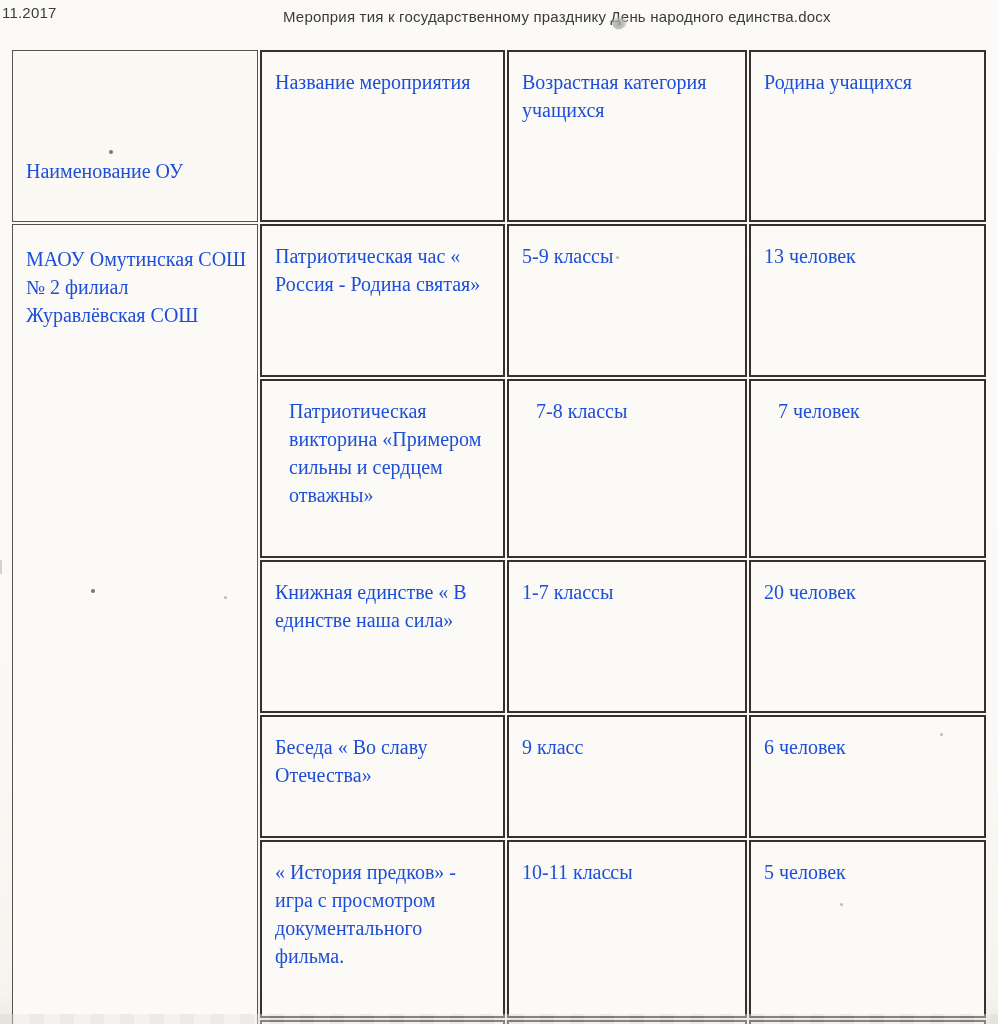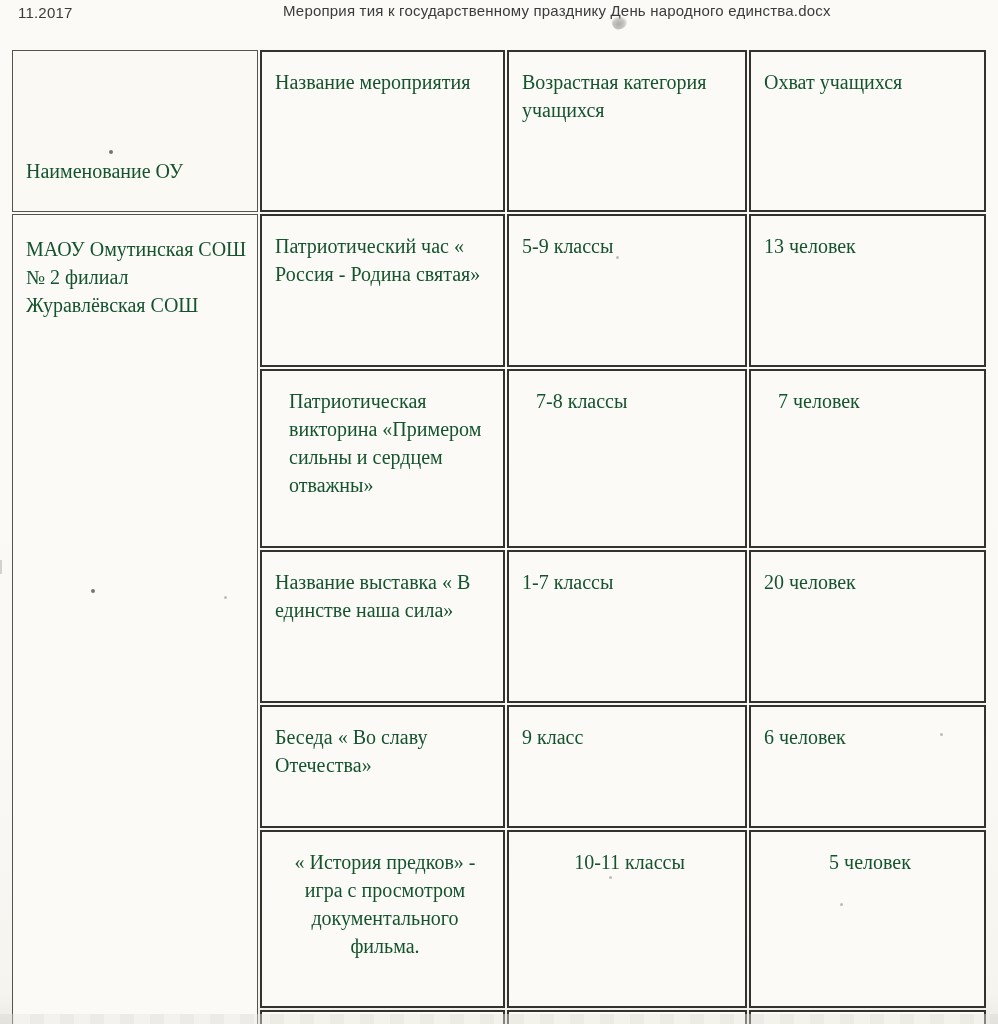--- a/index.html
+++ b/index.html
@@ -14,53 +14,53 @@
     position:absolute;inset:0;
     background:linear-gradient(180deg,#fbfaf7 0%,#faf9f5 70%,#f5f4ef 97%,#ecebe5 100%);
   }
   
   .print-header{
     position:absolute;top:2px;left:0;width:100%;
     font-family:"Liberation Sans", sans-serif;
     font-size:15px;color:#3b3b3b;
     letter-spacing:.2px;
   }
-  .print-date{position:absolute;left:18px;top:2px;}
-  .print-title{position:absolute;left:283px;top:0;white-space:nowrap;}
+  .print-date{position:absolute;left:2px;top:2px;}
+  .print-title{position:absolute;left:283px;top:6px;white-space:nowrap;}
   .smudge{
     position:absolute;left:612px;top:16px;width:15px;height:13px;
     background:radial-gradient(ellipse at 40% 60%, #9a9a96 0%, #b9b8b4 45%, transparent 75%);
     transform:rotate(-25deg);
     opacity:.8;border-radius:40% 60% 50% 50%;
   }
   
   table.doc-table{
     position:absolute;left:10px;top:48px;
     width:978px;
     border-collapse:separate;
     border-spacing:2px;
     table-layout:fixed;
   }
   td{
     border:2px solid #34322e;
     background:#fbfaf6;
     vertical-align:top;
     padding:16px 8px 6px 13px;
-    font-size:20px;line-height:28px;color:#14532d;
+    font-size:20px;line-height:28px;color:#1d4ed8;
     overflow:hidden;
   }
   td.c1{ border:1.4px solid #55534d; }
-  td.hdr-inst{ vertical-align:bottom; padding-bottom:26px; background:#faf9f4;}
+  td.hdr-inst{ vertical-align:bottom; padding-bottom:36px; background:#faf9f4;}
   td.inst-cell{ padding-top:20px; background:#fbfaf7;}
   tr.hr   > td{height:118px;}
   tr.r1   > td{height:127px;}
   tr.r2   > td{height:153px;padding-left:27px;}
   tr.r3   > td{height:127px;}
   tr.r4   > td{height:97px;margin-top:36px;}
-  tr.r5   > td{height:152px;text-align:center;}
+  tr.r5   > td{height:152px;}
   tr.r6   > td{height:123px;}
   col.c1{width:246px;} col.c2{width:245px;} col.c3{width:240px;} col.c4{width:237px;}
   
   .speck{
     position:absolute;width:4px;height:4px;border-radius:50%;
     background:#4a4944;opacity:.75;
   }
   .speck.s-light{opacity:.35;width:3px;height:3px;}
   .bottom-band{
     position:absolute;left:0;bottom:0;width:100%;height:10px;
@@ -88,35 +88,35 @@
       <col class="c1">
         <col class="c2">
         <col class="c3">
         <col class="c4">
     </colgroup>
     <tbody>
         <tr class="hr">
       <td class="c1 hdr-inst">Наименование ОУ</td>
       <td>Название мероприятия</td>
       <td>Возрастная категория учащихся</td>
-      <td>Охват учащихся</td>
+      <td>Родина учащихся</td>
     </tr>
     <tr class="r1">
       <td class="c1 inst-cell" rowspan="6">МАОУ Омутинская СОШ № 2 филиал Журавлёвская СОШ</td>
-      <td>Патриотический час « Россия - Родина святая»</td>
+      <td>Патриотическая час « Россия - Родина святая»</td>
       <td>5-9 классы</td>
       <td>13 человек</td>
     </tr>
     <tr class="r2">
       <td>Патриотическая викторина «Примером сильны и сердцем отважны»</td>
       <td>7-8 классы</td>
       <td>7 человек</td>
     </tr>
     <tr class="r3">
-      <td>Название выставка « В единстве наша сила»</td>
+      <td>Книжная единстве « В единстве наша сила»</td>
       <td>1-7 классы</td>
       <td>20 человек</td>
     </tr>
     <tr class="r4">
       <td>Беседа « Во славу Отечества»</td>
       <td>9 класс</td>
       <td>6 человек</td>
     </tr>
     <tr class="r5">
       <td>« История предков» - игра с просмотром документального фильма.</td>

